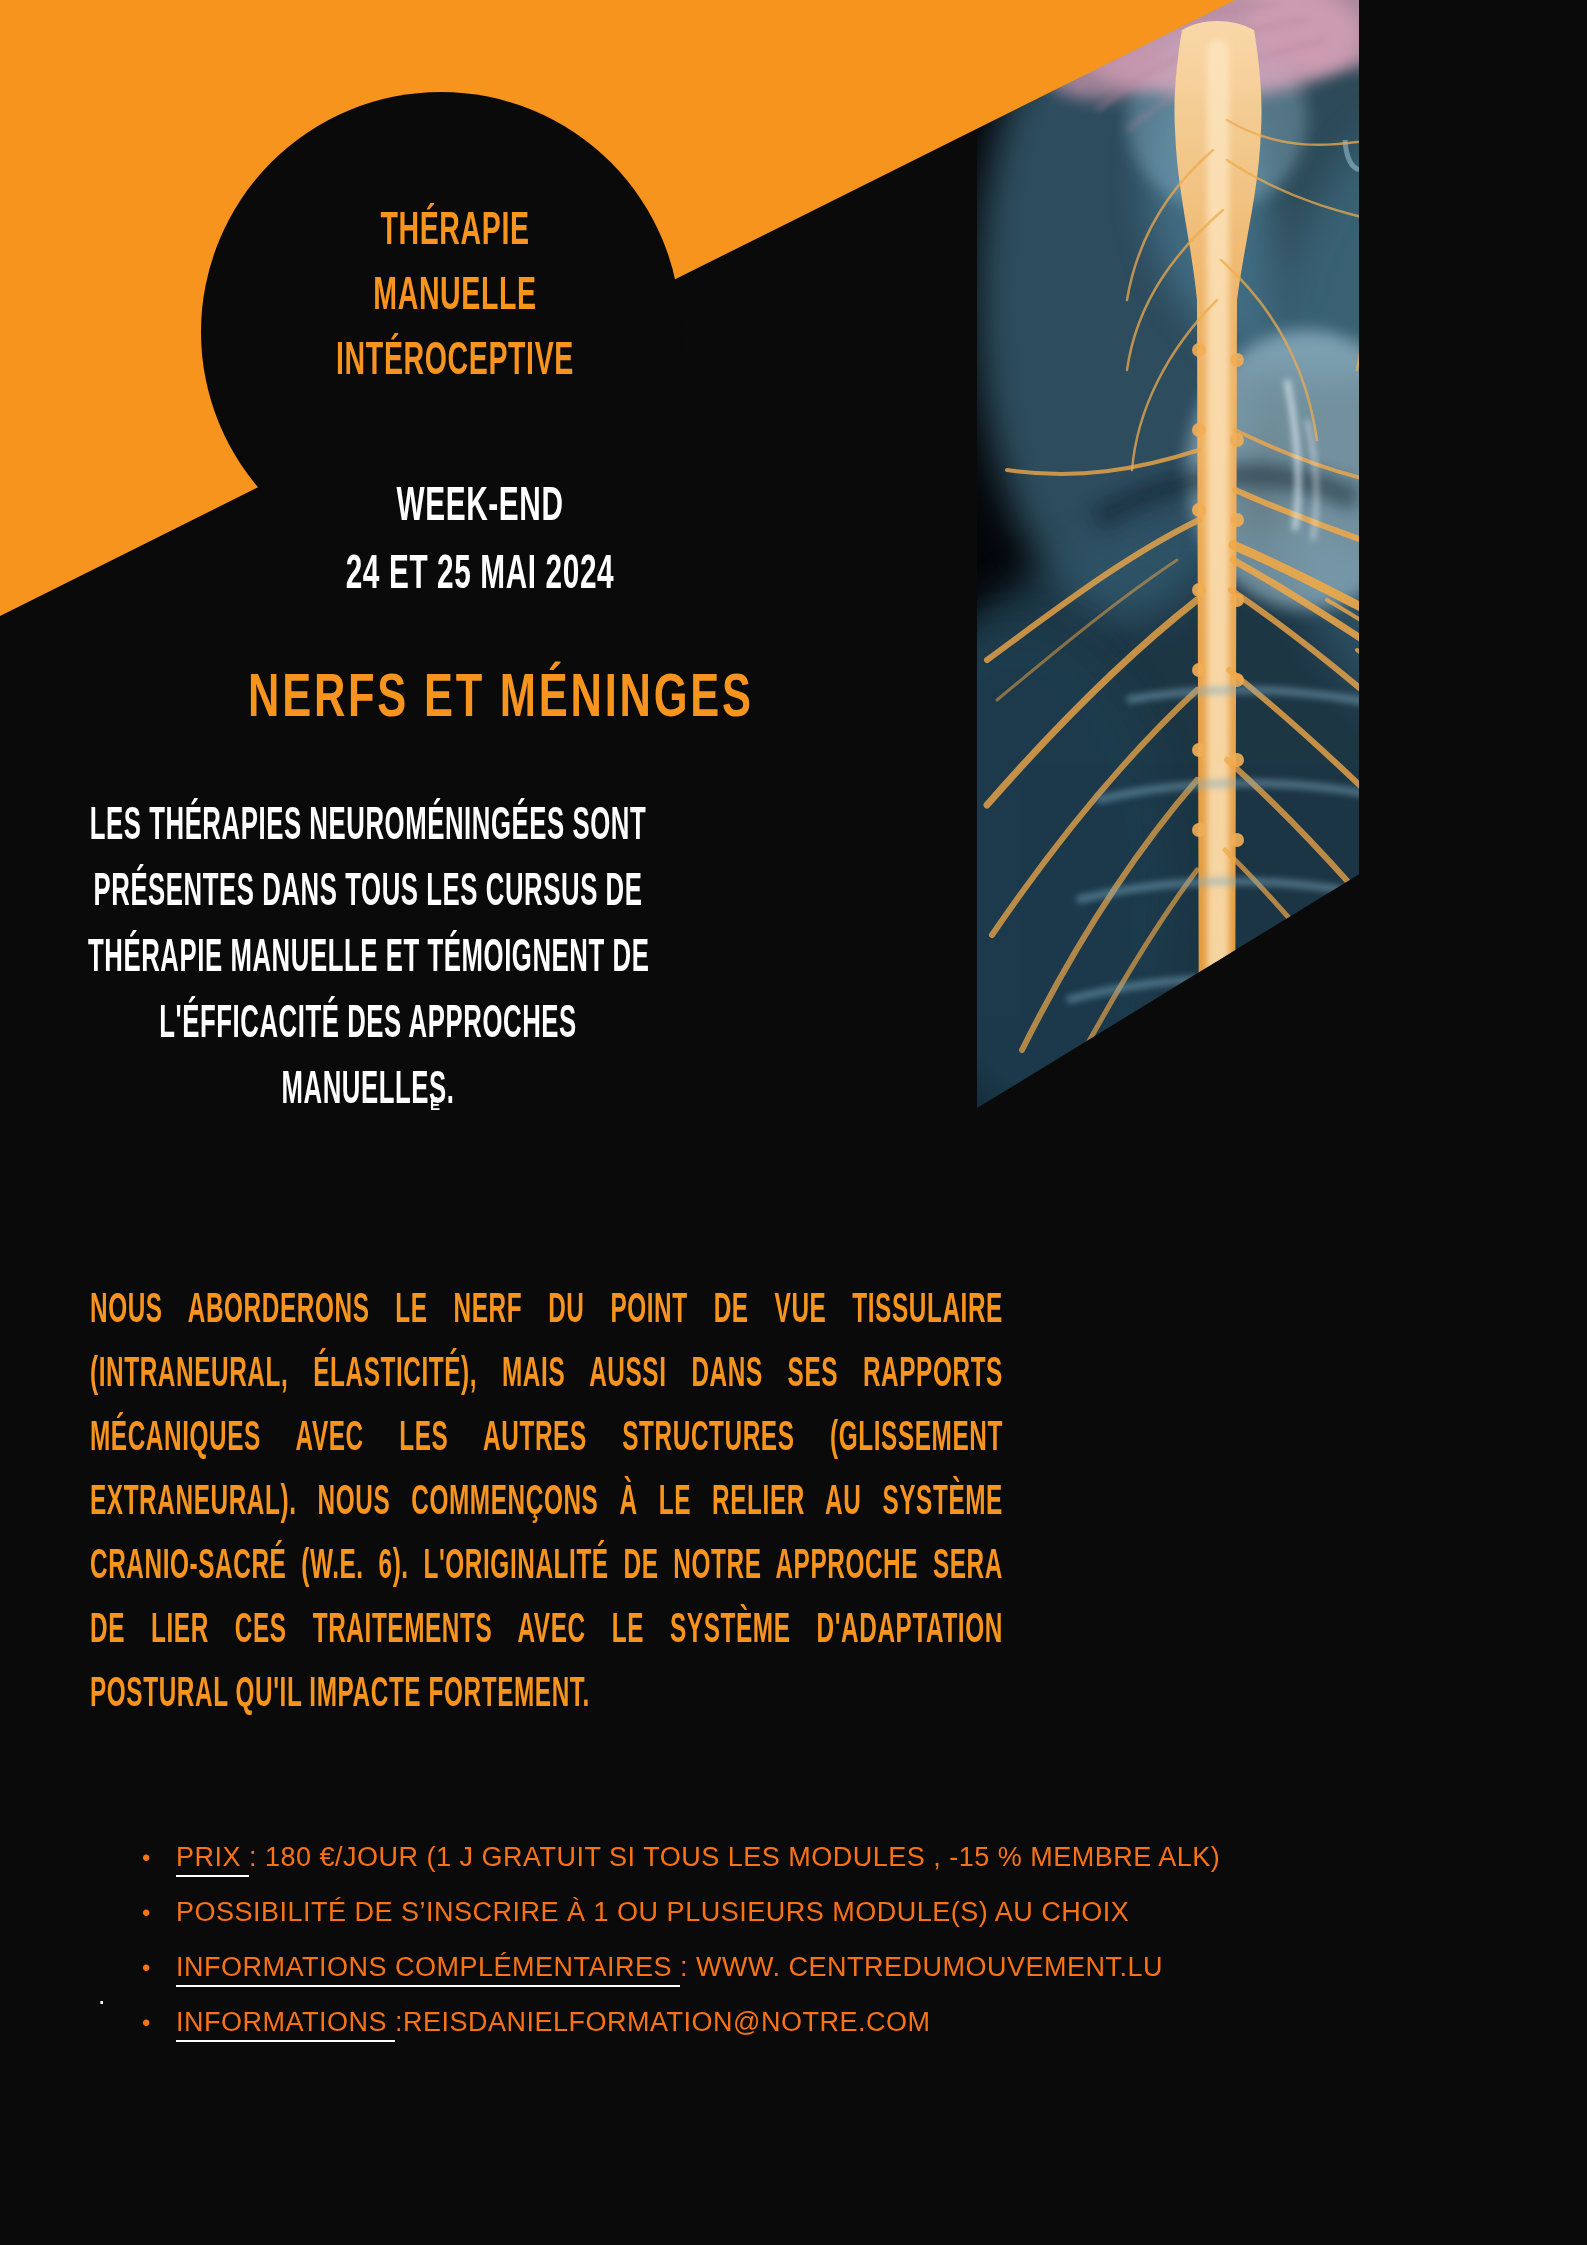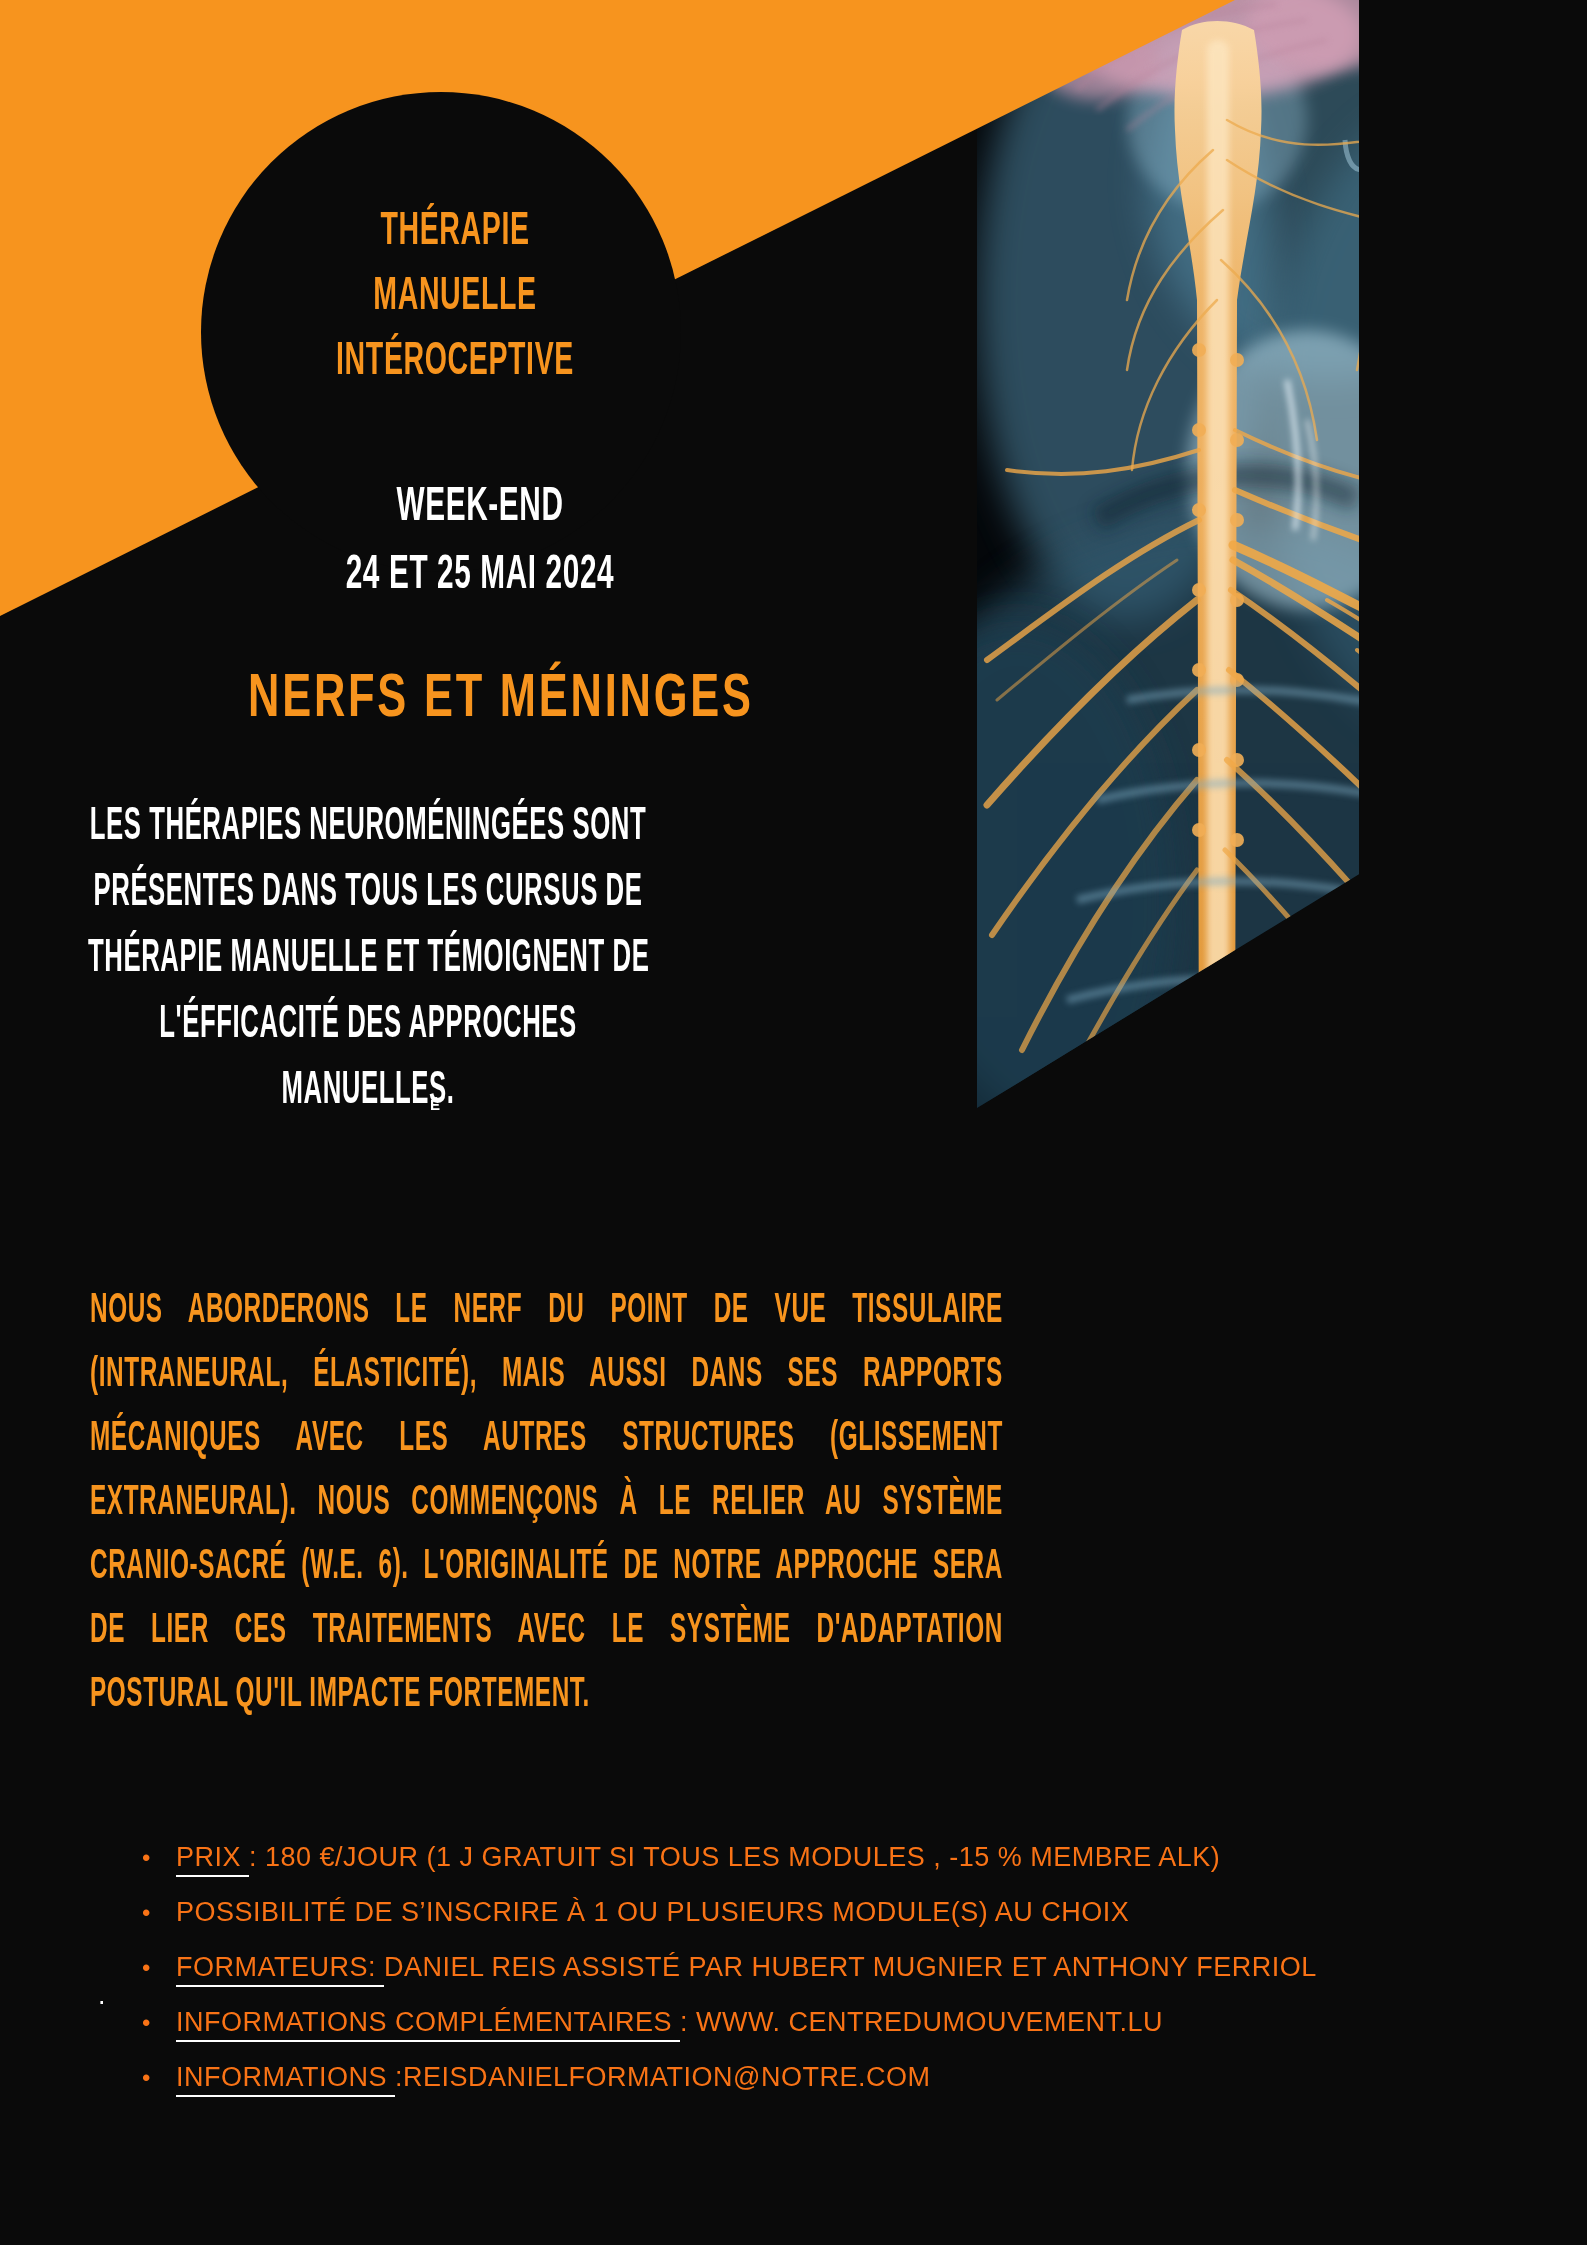--- a/index.html
+++ b/index.html
@@ -228,23 +228,20 @@
   </div>
 
   <div class="bullets">
     <div class="item">
       <span class="dot">•</span><span class="lbl">PRIX </span><span>: 180 €/JOUR (1 J GRATUIT SI TOUS LES MODULES , -15 % MEMBRE ALK)</span>
     </div>
     <div class="item">
       <span class="dot">•</span><span class="lbl"></span><span>POSSIBILITÉ DE S’INSCRIRE À 1 OU PLUSIEURS MODULE(S) AU CHOIX</span>
     </div>
     <div class="item">
-      <span class="dot">•</span><span class="lbl">FORMATEURS: </span><span>DANIEL REIS ASSISTÉ PAR HUBERT MUGNIER ET ANTHONY FERRIOL</span>
-    </div>
-    <div class="item">
       <span class="dot">•</span><span class="lbl">INFORMATIONS COMPLÉMENTAIRES </span><span>: WWW. CENTREDUMOUVEMENT.LU</span>
     </div>
     <div class="item">
       <span class="dot">•</span><span class="lbl">INFORMATIONS </span><span>:REISDANIELFORMATION@NOTRE.COM</span>
     </div>
   </div>
   <div class="stray-dot">.</div>
 
   <div class="page-num">3</div>
 

